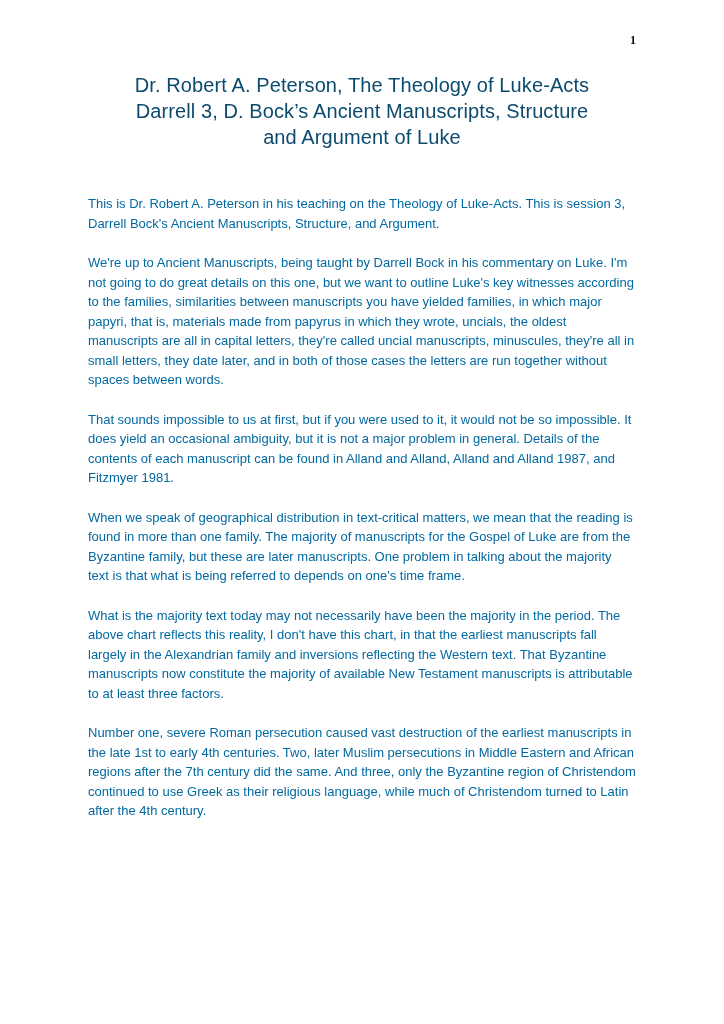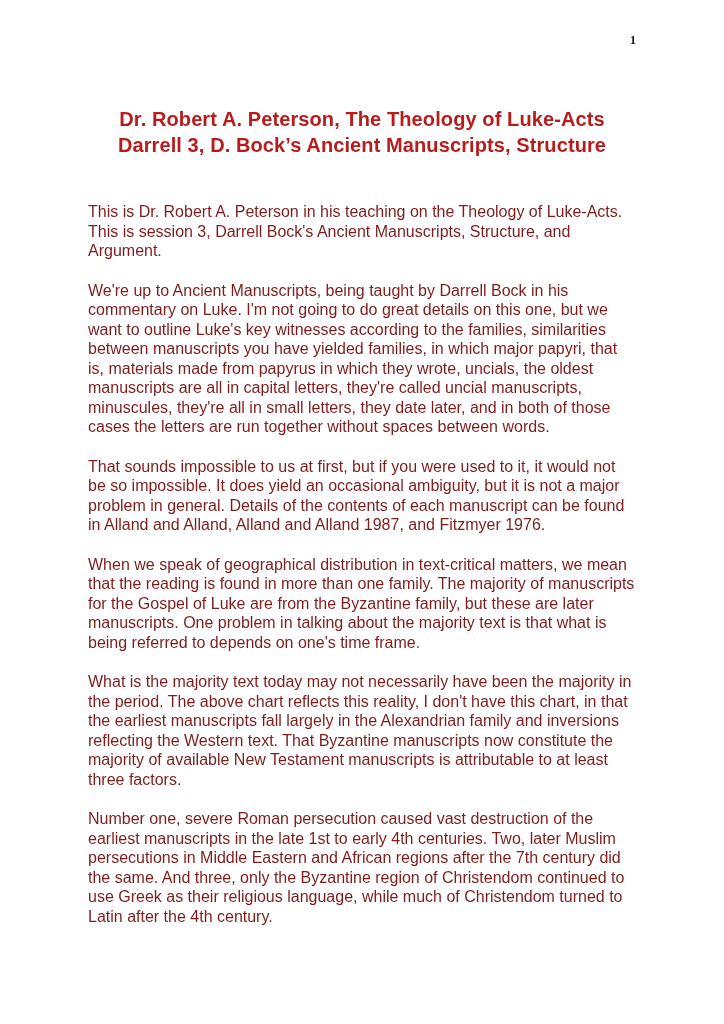--- a/index.html
+++ b/index.html
@@ -24,53 +24,54 @@
   .page-number {
     text-align: right;
     font-family: "Liberation Serif", serif;
     font-size: 12px;
     font-weight: bold;
     color: #111111;
     height: 15px;
     line-height: 15px;
   }
   .doc-title {
-    margin-top: 58px;
+    margin-top: 24px;
     text-align: center;
     font-size: 20px;
-    font-weight: bold;
+    font-weight: normal;
     line-height: 26px;
-    color: #b91c1c;
+    color: #0c4a6e;
     letter-spacing: 0.1px;
   }
   .doc-body {
     margin-top: 44px;
-    font-size: 16px;
+    font-size: 13px;
     line-height: 19.5px;
-    color: #7f1d1d;
+    color: #0369a1;
   }
   .doc-body p {
     margin: 0 0 20px 0;
     text-align: left;
   }
 </style>
 </head>
 <body>
 
 <div class="page">
 
   <div class="page-number">1</div>
 
   <div class="doc-title">
     <div>Dr. Robert A. Peterson, The Theology of Luke-Acts</div>
     <div>Darrell 3, D. Bock’s Ancient Manuscripts, Structure</div>
+    <div>and Argument of Luke</div>
   </div>
 
   <div class="doc-body">
     <p>This is Dr. Robert A. Peterson in his teaching on the Theology of Luke-Acts. This is session 3, Darrell Bock's Ancient Manuscripts, Structure, and Argument.</p>
     <p>We're up to Ancient Manuscripts, being taught by Darrell Bock in his commentary on Luke. I'm not going to do great details on this one, but we want to outline Luke's key witnesses according to the families, similarities between manuscripts you have yielded families, in which major papyri, that is, materials made from papyrus in which they wrote, uncials, the oldest manuscripts are all in capital letters, they're called uncial manuscripts, minuscules, they're all in small letters, they date later, and in both of those cases the letters are run together without spaces between words.</p>
-    <p>That sounds impossible to us at first, but if you were used to it, it would not be so impossible. It does yield an occasional ambiguity, but it is not a major problem in general. Details of the contents of each manuscript can be found in Alland and Alland, Alland and Alland 1987, and Fitzmyer 1976.</p>
+    <p>That sounds impossible to us at first, but if you were used to it, it would not be so impossible. It does yield an occasional ambiguity, but it is not a major problem in general. Details of the contents of each manuscript can be found in Alland and Alland, Alland and Alland 1987, and Fitzmyer 1981.</p>
     <p>When we speak of geographical distribution in text-critical matters, we mean that the reading is found in more than one family. The majority of manuscripts for the Gospel of Luke are from the Byzantine family, but these are later manuscripts. One problem in talking about the majority text is that what is being referred to depends on one's time frame.</p>
     <p>What is the majority text today may not necessarily have been the majority in the period. The above chart reflects this reality, I don't have this chart, in that the earliest manuscripts fall largely in the Alexandrian family and inversions reflecting the Western text. That Byzantine manuscripts now constitute the majority of available New Testament manuscripts is attributable to at least three factors.</p>
     <p>Number one, severe Roman persecution caused vast destruction of the earliest manuscripts in the late 1st to early 4th centuries. Two, later Muslim persecutions in Middle Eastern and African regions after the 7th century did the same. And three, only the Byzantine region of Christendom continued to use Greek as their religious language, while much of Christendom turned to Latin after the 4th century.</p>
   </div>
 
 </div>
 
 </body></html>

